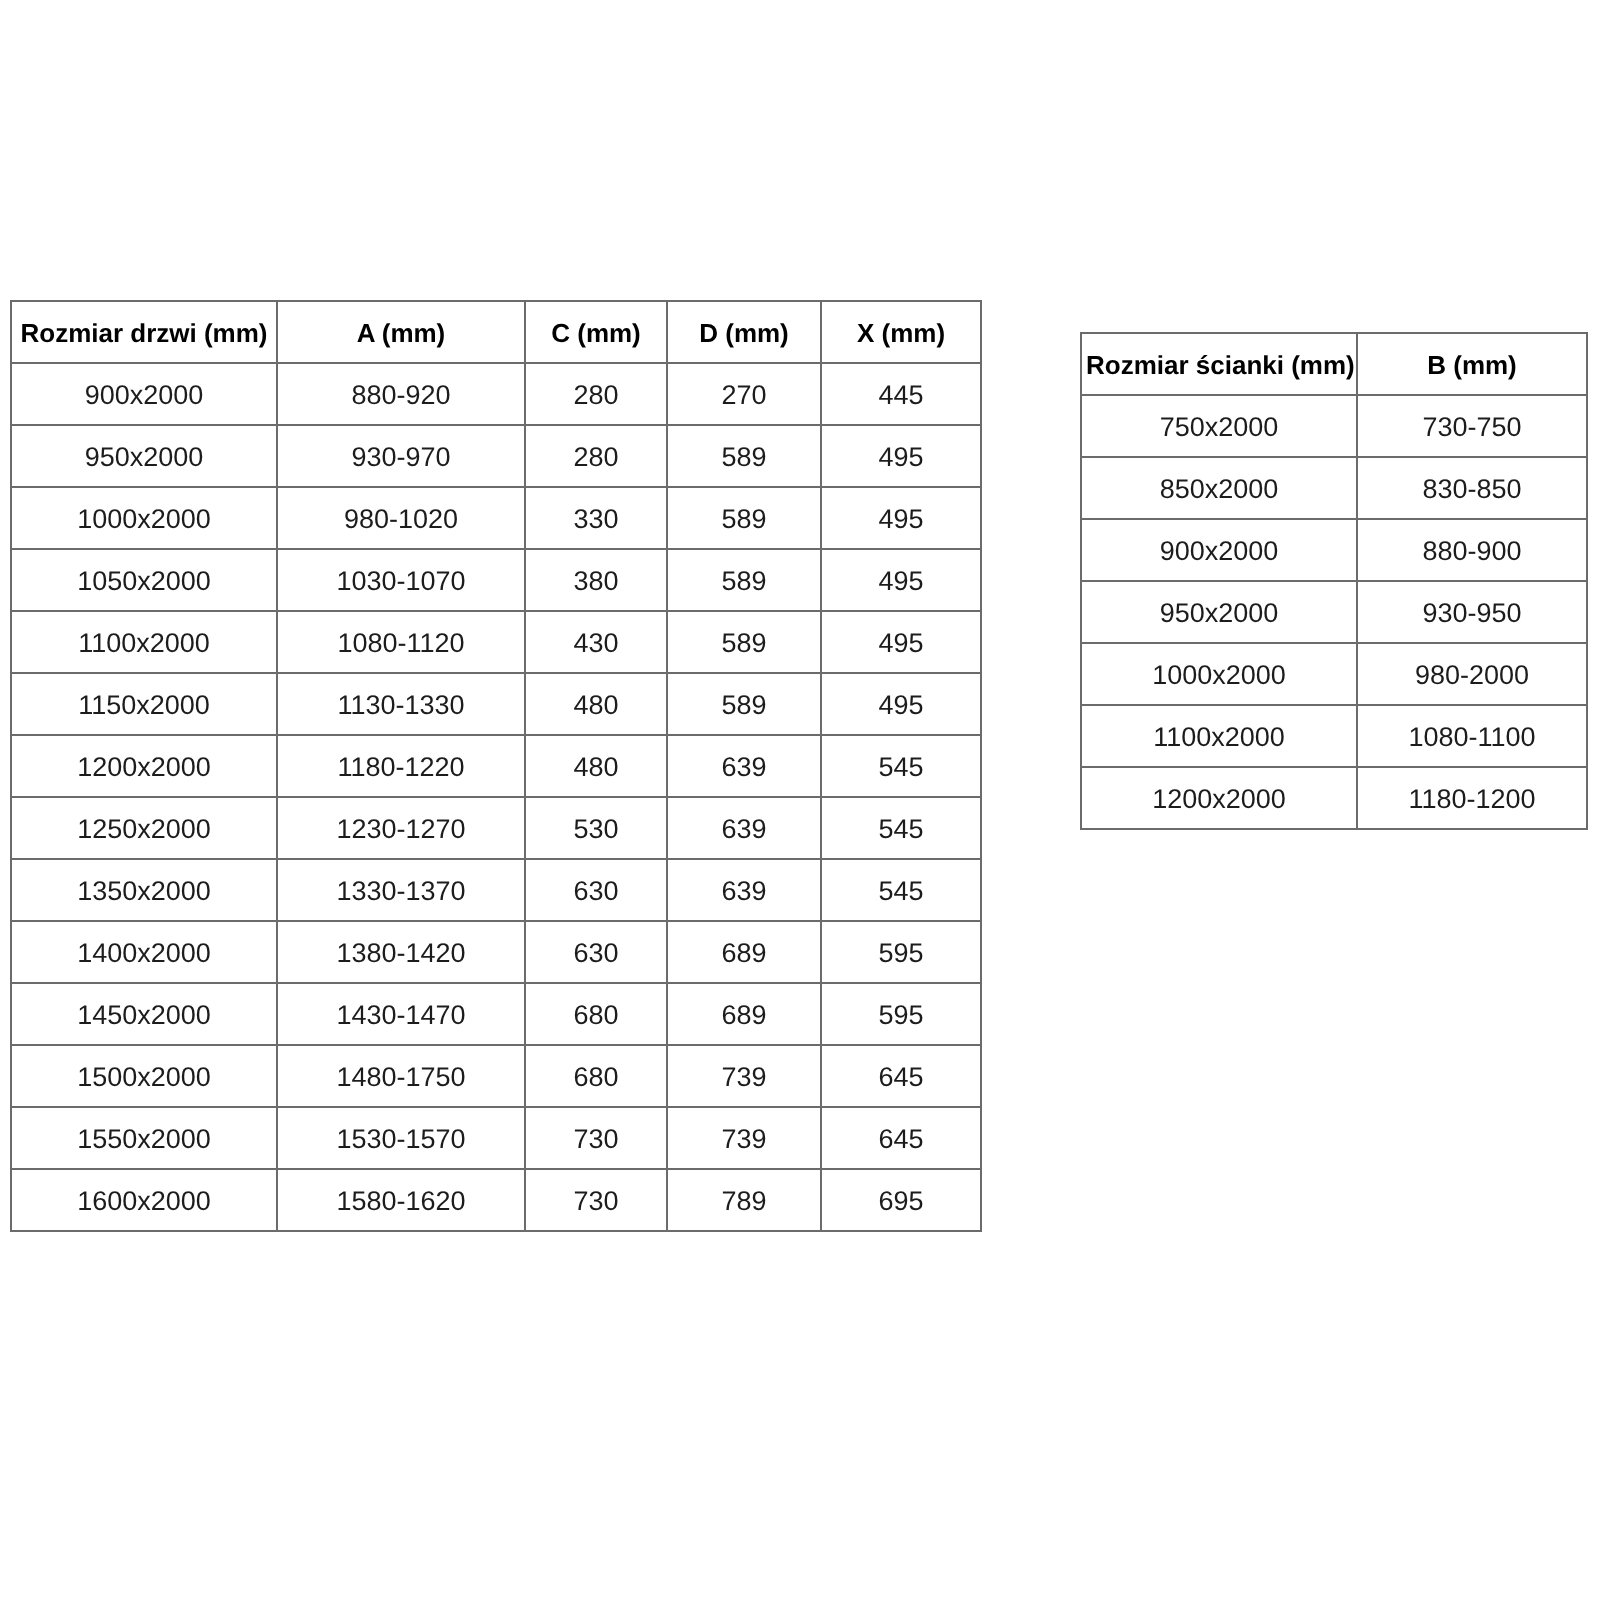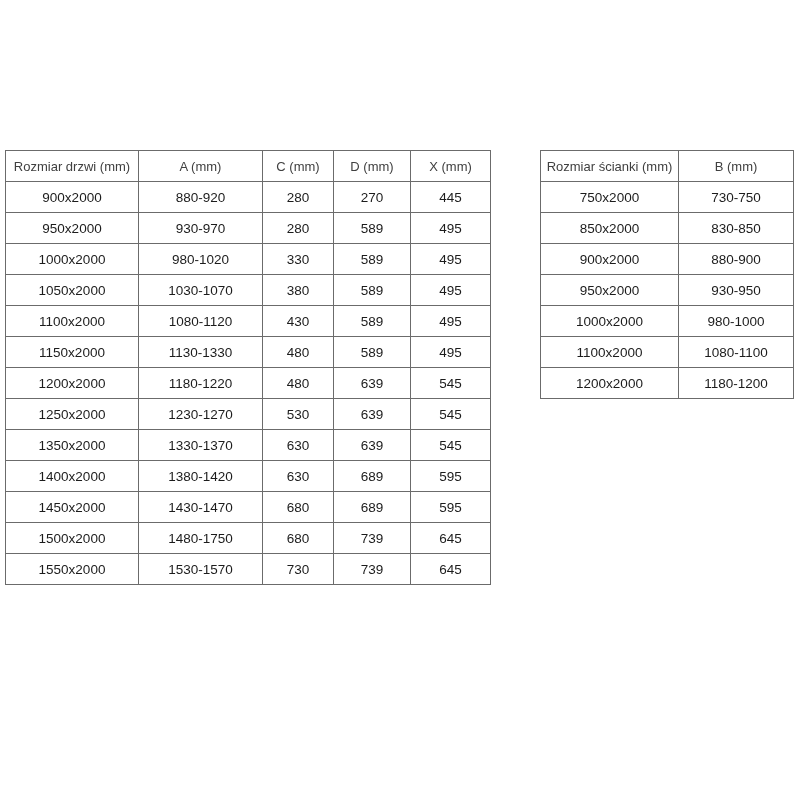--- a/index.html
+++ b/index.html
@@ -27,36 +27,36 @@
     border: 1px solid #6b6b6b;
     height: 30px;
     text-align: center;
     vertical-align: middle;
     padding: 0 2px;
     white-space: nowrap;
     overflow: hidden;
   }
   table.spec-table th {
     font-size: 13px;
-    font-weight: normal;
-    color: #404040;
+    font-weight: bold;
+    color: #000000;
   }
   table.spec-table td {
     font-size: 13.5px;
     font-weight: normal;
     color: #1c1c1c;
   }
   #door-table {
     left: 5px;
     top: 150px;
     width: 485px;
   }
   #wall-table {
     left: 540px;
-    top: 150px;
+    top: 166px;
     width: 253px;
   }
 </style>
 </head>
 <body>
 
 <div class="canvas">
 
   <table id="door-table" class="spec-table">
     <colgroup>
@@ -160,20 +160,27 @@
           <td>739</td>
           <td>645</td>
         </tr>
         <tr>
           <td>1550x2000</td>
           <td>1530-1570</td>
           <td>730</td>
           <td>739</td>
           <td>645</td>
         </tr>
+        <tr>
+          <td>1600x2000</td>
+          <td>1580-1620</td>
+          <td>730</td>
+          <td>789</td>
+          <td>695</td>
+        </tr>
       </tbody>
     </table>
 
   <table id="wall-table" class="spec-table">
     <colgroup>
       <col style="width:138px">
       <col style="width:115px">
     </colgroup>
   <thead>
         <tr>
@@ -193,21 +200,21 @@
         <tr>
           <td>900x2000</td>
           <td>880-900</td>
         </tr>
         <tr>
           <td>950x2000</td>
           <td>930-950</td>
         </tr>
         <tr>
           <td>1000x2000</td>
-          <td>980-1000</td>
+          <td>980-2000</td>
         </tr>
         <tr>
           <td>1100x2000</td>
           <td>1080-1100</td>
         </tr>
         <tr>
           <td>1200x2000</td>
           <td>1180-1200</td>
         </tr>
       </tbody>

